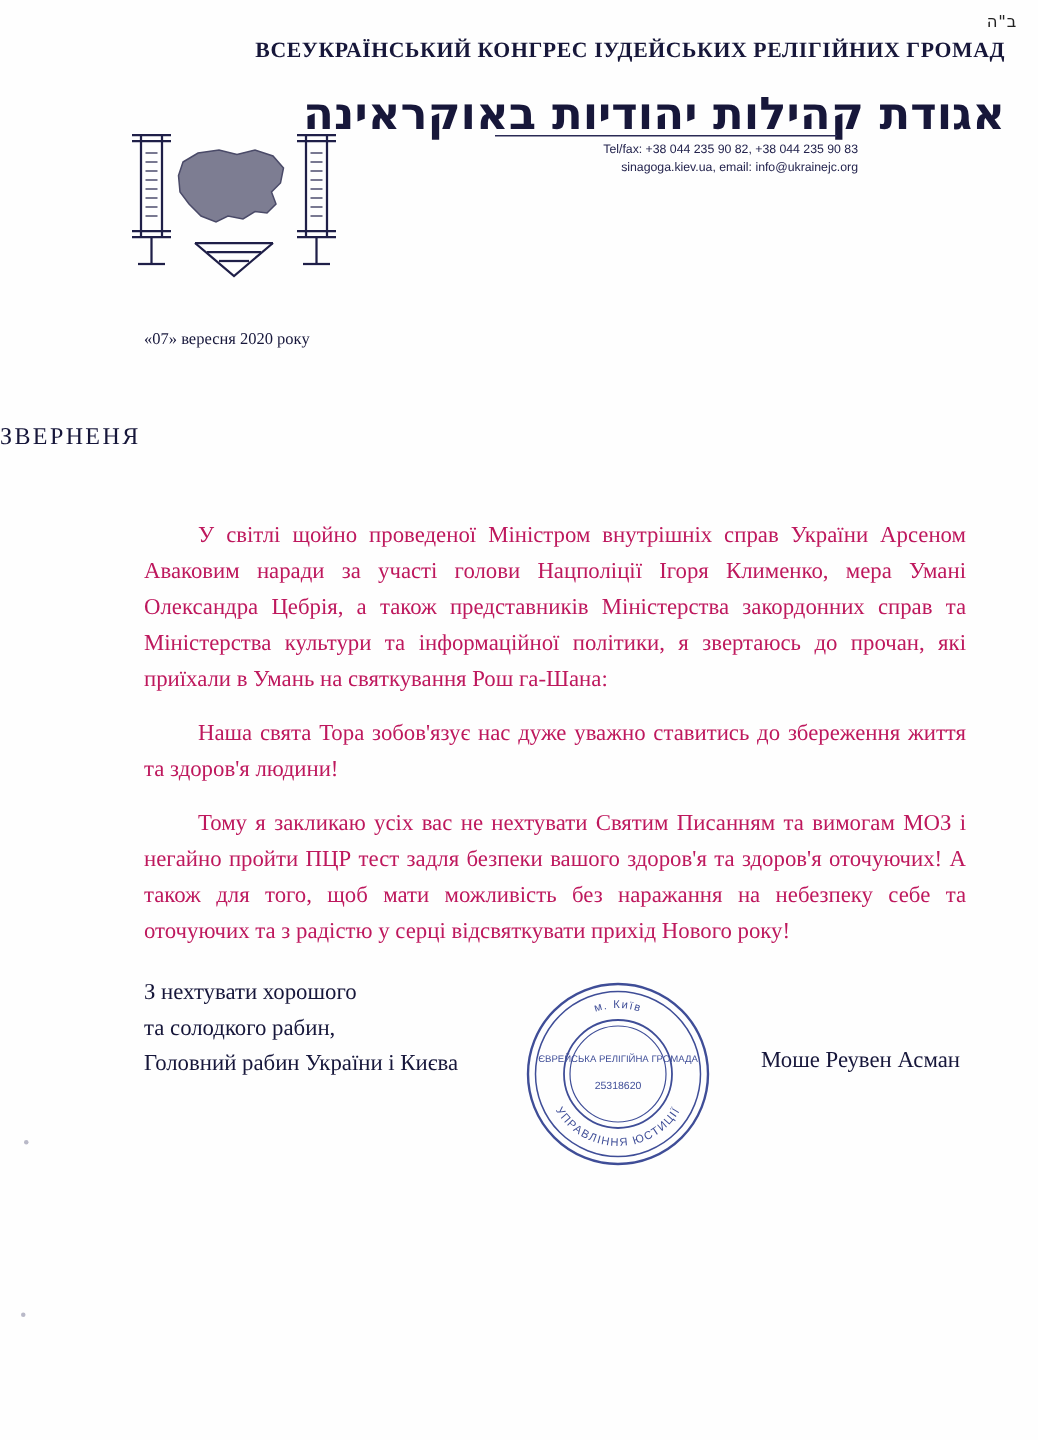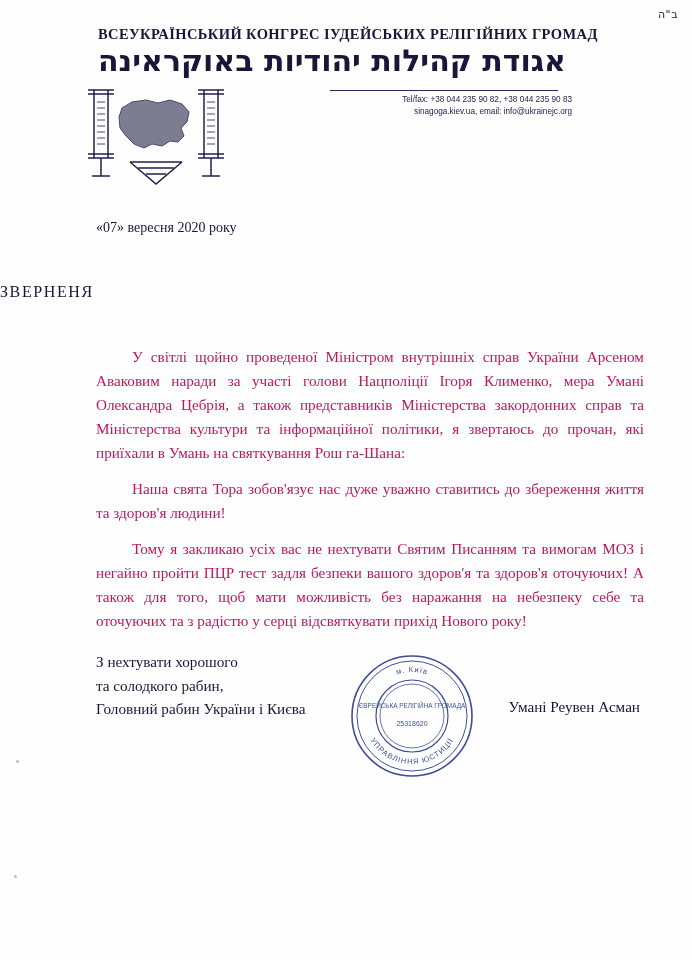--- a/index.html
+++ b/index.html
@@ -41,39 +41,39 @@
     left: 0;
     right: 0;
     height: 150px;
   }
 
   .lh-text {
     position: absolute;
     left: 98px;
     right: 22px;
     top: 0;
-    text-align: left;
+    text-align: right;
   }
 
   .lh-title-ua {
     font-family: "Liberation Serif", serif;
     font-size: 14.5px;
     letter-spacing: 0.4px;
     color: #17173a;
     white-space: nowrap;
     font-weight: 700;
   }
 
   .lh-title-he {
     font-family: "DejaVu Sans", sans-serif;
     font-size: 30px;
     line-height: 1.05;
     color: #17173a;
     direction: rtl;
-    margin-top: 2px;
+    margin-top: 18px;
     font-weight: 700;
     white-space: nowrap;
   }
 
   .lh-rule {
     position: absolute;
     left: 330px;
     right: 134px;
     top: 64px;
     border-top: 1px solid #2a2a55;
@@ -98,21 +98,21 @@
     top: 58px;
     width: 140px;
     height: 108px;
   }
 
   
   .doc-date {
     position: absolute;
     left: 96px;
     top: 220px;
-    font-size: 14px;
+    font-size: 11px;
     color: #16163a;
   }
 
   .doc-heading {
     position: absolute;
     left: 0;
     right: 0;
     top: 283px;
     text-align: left;
     font-size: 16px;
@@ -260,21 +260,21 @@
     <p class="para">Наша свята Тора зобов'язує нас дуже уважно ставитись до збереження життя та здоров'я людини!</p>
     <p class="para">Тому я закликаю усіх вас не нехтувати Святим Писанням та вимогам МОЗ і негайно пройти ПЦР тест задля безпеки вашого здоров'я та здоров'я оточуючих! А також для того, щоб мати можливість без наражання на небезпеку себе та оточуючих та з радістю у серці відсвяткувати прихід Нового року!</p>
   </div>
 
   <div class="sign-block">
     <div>З нехтувати хорошого</div>
     <div>та солодкого рабин,</div>
     <div>Головний рабин України і Києва</div>
   </div>
 
-  <div class="sign-name">Умані Реувен Асман</div>
+  <div class="sign-name">Моше Реувен Асман</div>
 
   <div class="stamp">
     <svg viewBox="0 0 128 128" width="128" height="128" aria-hidden="true">
       <defs>
         <path id="arcTop" d="M 20 64 A 44 44 0 0 1 108 64"></path>
         <path id="arcBottom" d="M 16 64 A 48 48 0 0 0 112 64"></path>
       </defs>
       <g stroke="#2f3f8f" fill="none">
         <circle cx="64" cy="64" r="60" stroke-width="1.6"></circle>
         <circle cx="64" cy="64" r="55" stroke-width="1"></circle>

